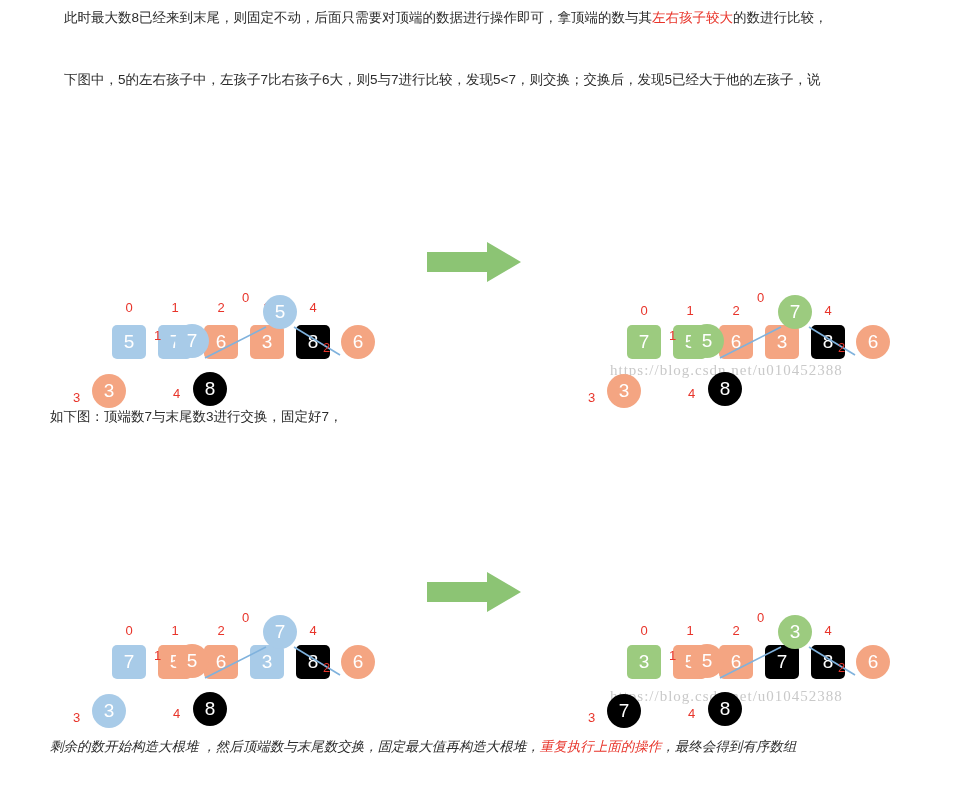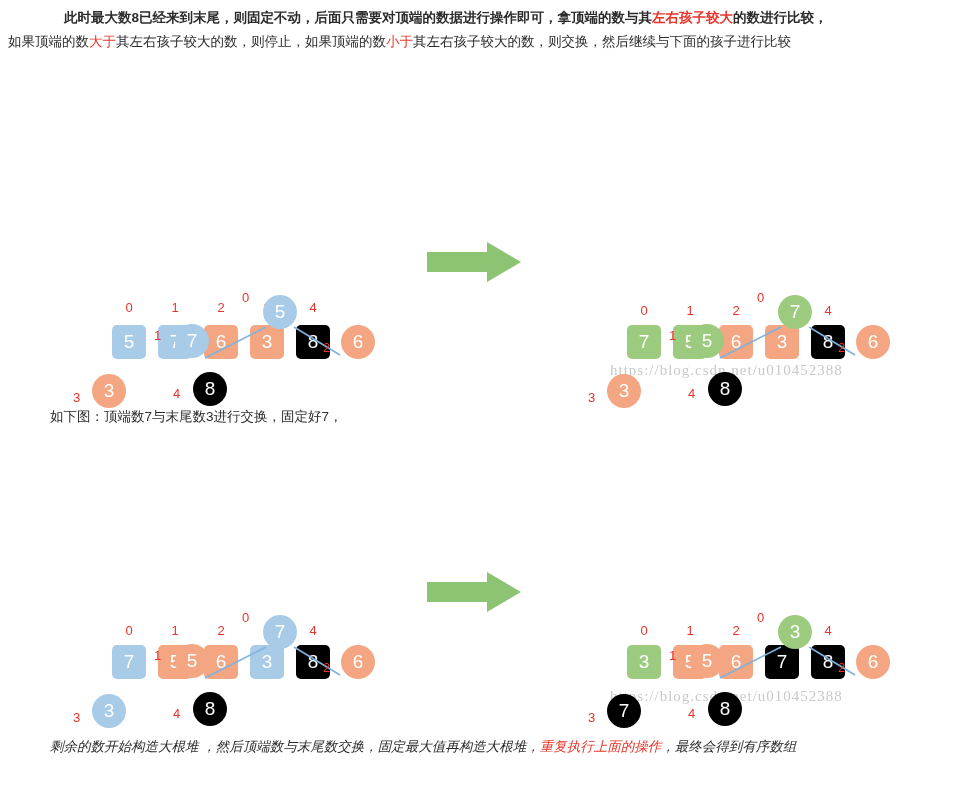--- a/index.html
+++ b/index.html
@@ -23,21 +23,21 @@
   .para .red {
     color: #e8342a;
   }
   #intro {
     position: absolute;
     left: 8px;
     top: 6px;
     width: 955px;
     text-align: left;
   }
-  #intro .line1 { text-indent: 56px; font-weight: bold; }
+  #intro .line1 { text-indent: 56px; }
   #intro .line2 { text-indent: 0; }
   #para2 {
     position: absolute;
     left: 8px;
     top: 68px;
     width: 955px;
   }
   #para2 .line1 { text-indent: 56px; }
   #para3 {
     position: absolute;
@@ -137,24 +137,24 @@
     font-family: "Liberation Serif", serif;
     letter-spacing: 1px;
     white-space: nowrap;
   }
 </style>
 </head>
 <body>
 
 <div id="intro" class="para">
   <div class="line1"><span>此时最大数8已经来到末尾，则固定不动，后面只需要对顶端的数据进行操作即可，拿顶端的数与其</span><span class="red">左右孩子较大</span><span>的数进行比较，</span></div>
-  <div class="line2"><span>如果顶端的数</span><span class="red">大于</span><span>其左右孩子较大的数，则停止，如果顶端的数</span><span class="red">小于</span><span>其左右孩子较大的数，则交换，然后继续与下面的孩子进行比较</span></div>
 </div>
 
 <div id="para2" class="para">
+  <div class="line1">下图中，5的左右孩子中，左孩子7比右孩子6大，则5与7进行比较，发现5&lt;7，则交换；交换后，发现5已经大于他的左孩子，说</div>
 </div>
 
 <div id="para3" class="para">如下图：顶端数7与末尾数3进行交换，固定好7，</div>
 
 <div id="para4" class="para">
   <span>剩余的数开始构造大根堆 ，然后顶端数与末尾数交换，固定最大值再构造大根堆，</span><span class="red">重复执行上面的操作</span><span>，最终会得到有序数组</span>
 </div>
 
 <div class="fig" id="fig1" style="left:30px; top:140px;">
   <svg class="edges" viewBox="0 0 420 240">

